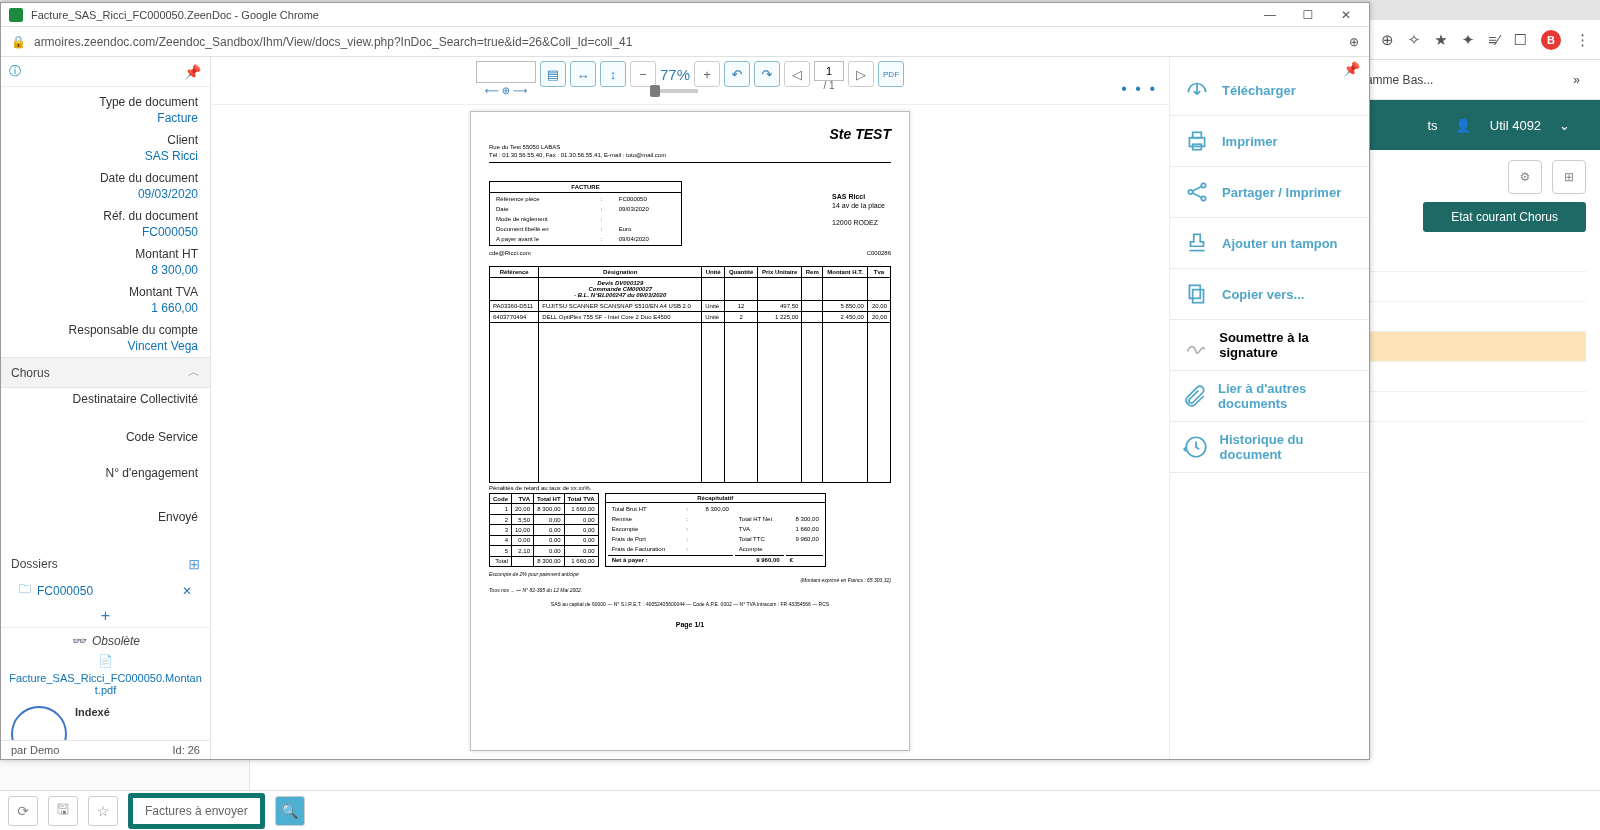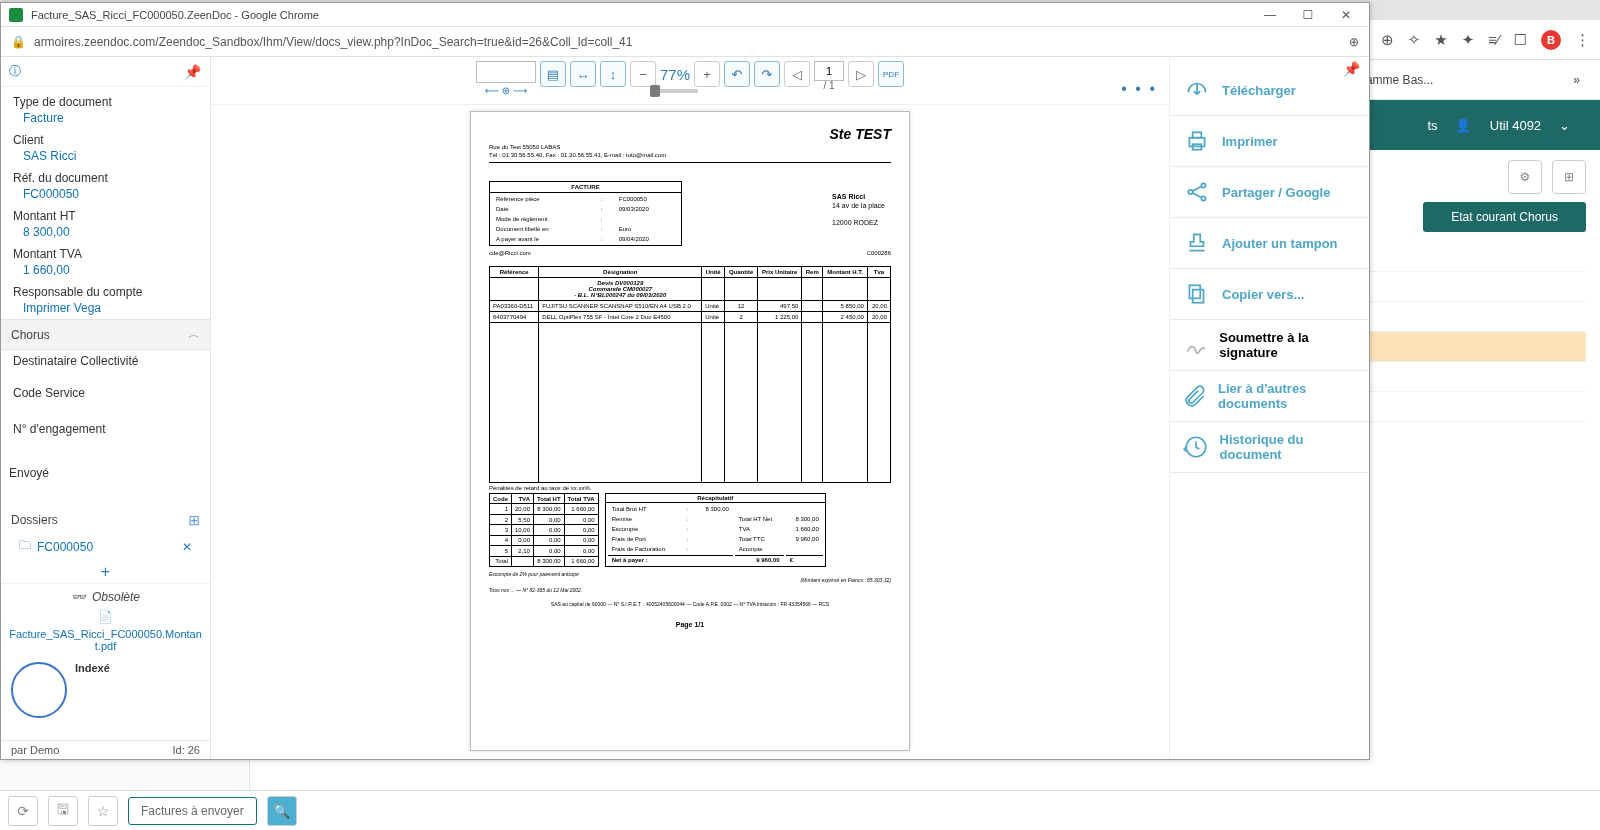--- a/index.html
+++ b/index.html
@@ -19,37 +19,37 @@
 .bg-app-body{position:absolute;top:50px;bottom:0;left:250px;right:0;background:#fff;padding:10px 14px;}
 .bg-side{position:absolute;top:50px;bottom:0;left:0;width:250px;background:#fafafa;border-right:1px solid #e5e5e5;}
 .bg-toolbar-row{display:flex;justify-content:flex-end;gap:10px;margin-bottom:8px;}
 .bg-sq{width:34px;height:34px;border:1px solid #ccc;border-radius:4px;display:flex;align-items:center;justify-content:center;color:#888;}
 .chorus-btn{background:#1e6866;color:#fff;padding:8px 28px;border-radius:3px;font-size:12px;display:inline-block;}
 .bg-rows{margin-top:10px;}
 .bg-row{height:30px;border-bottom:1px solid #f0f0f0;background:#fff;}
 .bg-row.hl{background:#fce3b8;}
 .bg-footer{position:absolute;left:0;right:0;bottom:0;height:40px;background:#fff;border-top:1px solid #ddd;display:flex;align-items:center;gap:10px;padding:0 8px;}
 .bg-footer .sq{width:30px;height:30px;border:1px solid #ccc;border-radius:3px;display:flex;align-items:center;justify-content:center;color:#888;font-size:14px;}
-.bg-footer .pill{border:1px solid #0f766e;border-radius:3px;padding:6px 12px;color:#666;font-size:12px;}
+.bg-footer .pill{border:5px solid #0f766e;border-radius:3px;padding:6px 12px;color:#666;font-size:12px;}
 .bg-footer .srch{background:#4db0d3;color:#fff;}
 
 
 .docwin { position: absolute; top:2px; left:0; width:1370px; height:758px; background:#fff; border:1px solid #9a9a9a; box-shadow: 0 0 6px rgba(0,0,0,.25); z-index: 10; display:flex; flex-direction:column;}
 .docwin-titlebar{height:24px;background:#fff;border-bottom:1px solid #e0e0e0;display:flex;align-items:center;padding:0 8px;gap:8px;font-size:11px;color:#444;}
 .docwin-titlebar .favicon{width:14px;height:14px;background:#1e8c3f;border-radius:2px;}
 .docwin-titlebar .spacer{flex:1;}
 .docwin-titlebar .wbtn{width:30px;text-align:center;color:#555;font-size:12px;}
 .docwin-addr{height:30px;display:flex;align-items:center;padding:0 10px;gap:8px;font-size:12px;color:#555;border-bottom:1px solid #e0e0e0;}
 .docwin-body{flex:1;display:flex;min-height:0;}
 
 .meta{width:210px;border-right:1px solid #e5e5e5;display:flex;flex-direction:column;font-size:12px;}
 .meta-top{height:30px;display:flex;align-items:center;padding:0 8px;color:#0a7fb5;border-bottom:1px solid #eee;gap:6px;}
 .meta-top .pin{margin-left:auto;color:#9a9a9a;font-size:14px;}
 .meta-scroll{flex:1;overflow:auto;padding:4px 0;}
-.mgrp{padding:4px 12px;}
+.mgrp{padding:4px 12px;text-align:right;}
 .mlbl{color:#333;font-size:12px;}
 .mval{color:#1172b3;margin-left:10px;margin-top:2px;font-size:12px;}
 .section-hd{display:flex;align-items:center;padding:6px 10px;background:#f3f3f3;border-top:1px solid #e5e5e5;border-bottom:1px solid #e5e5e5;color:#444;font-size:12px;}
 .section-hd .chev{margin-left:auto;color:#888;}
 .dossiers-row{display:flex;align-items:center;padding:4px 10px;color:#444;}
 .dossiers-row .sq-ic{margin-left:auto;color:#5c9ed6;font-size:14px;}
 .dossier-item{display:flex;align-items:center;padding:4px 18px;color:#1172b3;font-size:12px;gap:6px;}
 .dossier-item .rm{margin-left:auto;color:#2e7db5;}
 .plus-row{text-align:center;color:#2e7db5;font-size:16px;padding:2px 0;}
 .obs-row{display:flex;align-items:center;justify-content:center;gap:6px;padding:6px 0;border-top:1px solid #eee;color:#444;font-style:italic;}
@@ -194,44 +194,48 @@
       <div class="meta-scroll">
         <div class="mgrp">
             <div class="mlbl">Type de document</div>
             <div class="mval">Facture</div>
           </div>
         <div class="mgrp">
             <div class="mlbl">Client</div>
             <div class="mval">SAS Ricci</div>
           </div>
         <div class="mgrp">
+            <div class="mlbl">Date du document</div>
+            <div class="mval">09/03/2020</div>
+          </div>
+        <div class="mgrp">
             <div class="mlbl">Réf. du document</div>
             <div class="mval">FC000050</div>
           </div>
         <div class="mgrp">
             <div class="mlbl">Montant HT</div>
             <div class="mval">8 300,00</div>
           </div>
         <div class="mgrp">
             <div class="mlbl">Montant TVA</div>
             <div class="mval">1 660,00</div>
           </div>
         <div class="mgrp">
             <div class="mlbl">Responsable du compte</div>
-            <div class="mval">Imprimer Vega</div>
+            <div class="mval">Vincent Vega</div>
           </div>
 
         <div class="section-hd">
           <span>Chorus</span>
           <span class="chev">︿</span>
         </div>
         <div class="mgrp">
             <div class="mlbl">Destinataire Collectivité</div>
           </div>
-        <div class="mgrp" style="margin-top:10px;">
+        <div class="mgrp" style="margin-top:16px;">
             <div class="mlbl">Code Service</div>
           </div>
         <div class="mgrp" style="margin-top:14px;">
             <div class="mlbl">N° d'engagement</div>
           </div>
         <div class="mgrp" style="margin-top:22px;padding-left:8px;">
             <div class="mlbl">Envoyé</div>
           </div>
 
         <div style="height:24px;"></div>
@@ -537,21 +541,21 @@
       </div>
       <div class="actbtn">
         <span class="aic">
             <svg width="26" height="26" viewBox="0 0 24 24">
               <circle cx="6" cy="12" r="2"></circle>
               <circle cx="18" cy="6" r="2"></circle>
               <circle cx="18" cy="18" r="2"></circle>
               <path d="M8 11l8-4M8 13l8 4"></path>
             </svg>
           </span>
-        <span>Partager / Google</span>
+        <span>Partager / Imprimer</span>
       </div>
       <div class="actbtn">
         <span class="aic">
             <svg width="26" height="26" viewBox="0 0 24 24">
               <path d="M9 4h6v7h3v4H6v-4h3z"></path>
               <path d="M5 19h14"></path>
             </svg>
           </span>
         <span>Ajouter un tampon</span>
       </div>

